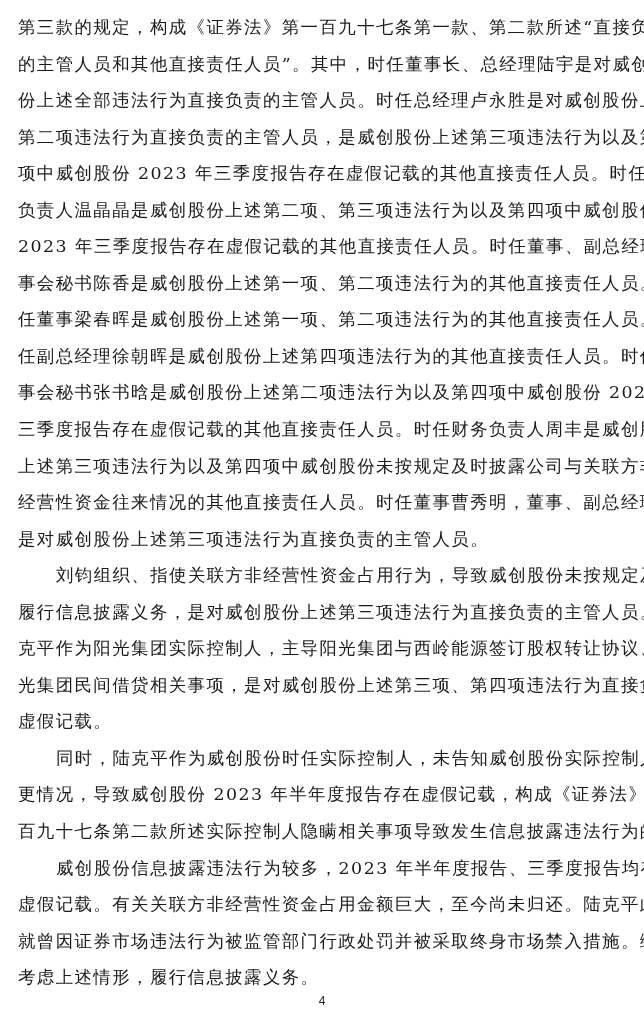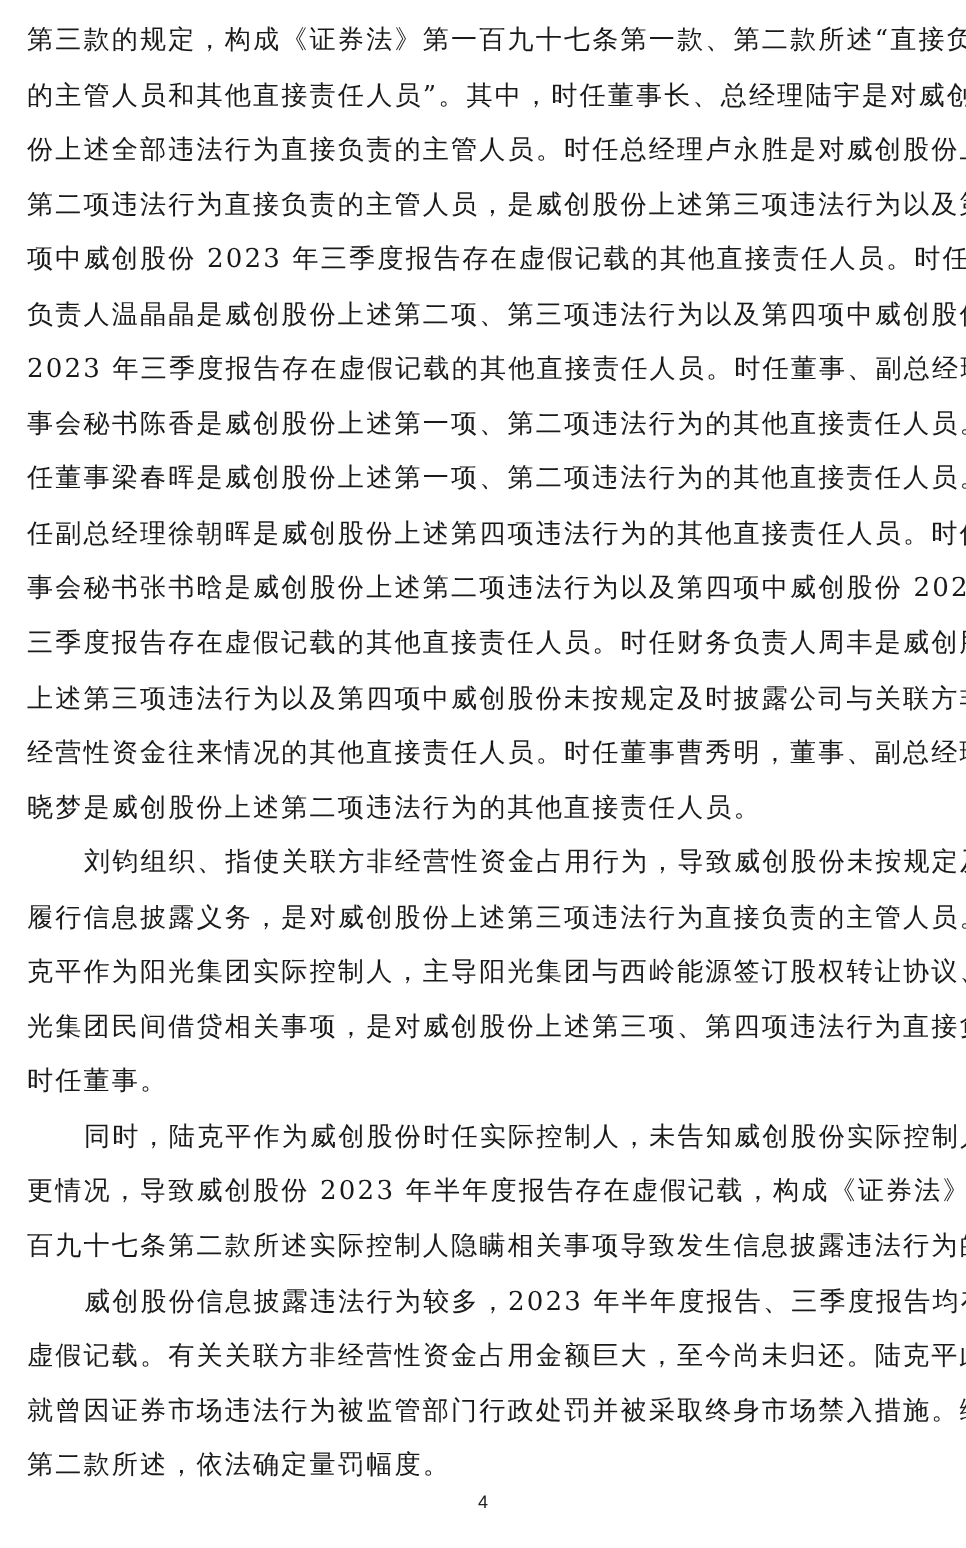--- a/index.html
+++ b/index.html
@@ -24,36 +24,36 @@
     <div class="line">项中威创股份 2023 年三季度报告存在虚假记载的其他直接责任人员。时任财务</div>
     <div class="line">负责人温晶晶是威创股份上述第二项、第三项违法行为以及第四项中威创股份</div>
     <div class="line">2023 年三季度报告存在虚假记载的其他直接责任人员。时任董事、副总经理、董</div>
     <div class="line">事会秘书陈香是威创股份上述第一项、第二项违法行为的其他直接责任人员。时</div>
     <div class="line">任董事梁春晖是威创股份上述第一项、第二项违法行为的其他直接责任人员。时</div>
     <div class="line">任副总经理徐朝晖是威创股份上述第四项违法行为的其他直接责任人员。时任董</div>
     <div class="line">事会秘书张书晗是威创股份上述第二项违法行为以及第四项中威创股份 2023 年</div>
     <div class="line">三季度报告存在虚假记载的其他直接责任人员。时任财务负责人周丰是威创股份</div>
     <div class="line">上述第三项违法行为以及第四项中威创股份未按规定及时披露公司与关联方非</div>
     <div class="line">经营性资金往来情况的其他直接责任人员。时任董事曹秀明，董事、副总经理陈</div>
-    <div class="line">晓梦是威创股份上述第二项违法行为的其他直接责任人员。</div>
+    <div class="line">是对威创股份上述第三项违法行为直接负责的主管人员。</div>
   </div>
   <div>
     <div class="line indent">刘钧组织、指使关联方非经营性资金占用行为，导致威创股份未按规定及时</div>
     <div class="line">履行信息披露义务，是对威创股份上述第三项违法行为直接负责的主管人员。陆</div>
     <div class="line">克平作为阳光集团实际控制人，主导阳光集团与西岭能源签订股权转让协议、阳</div>
     <div class="line">光集团民间借贷相关事项，是对威创股份上述第三项、第四项违法行为直接负责</div>
-    <div class="line">时任董事。</div>
+    <div class="line">虚假记载。</div>
   </div>
   <div>
     <div class="line indent">同时，陆克平作为威创股份时任实际控制人，未告知威创股份实际控制人变</div>
     <div class="line">更情况，导致威创股份 2023 年半年度报告存在虚假记载，构成《证券法》第一</div>
     <div class="line">百九十七条第二款所述实际控制人隐瞒相关事项导致发生信息披露违法行为的</div>
   </div>
   <div>
     <div class="line indent">威创股份信息披露违法行为较多，2023 年半年度报告、三季度报告均存在</div>
     <div class="line">虚假记载。有关关联方非经营性资金占用金额巨大，至今尚未归还。陆克平此前</div>
     <div class="line">就曾因证券市场违法行为被监管部门行政处罚并被采取终身市场禁入措施。综合</div>
-    <div class="line">第二款所述，依法确定量罚幅度。</div>
+    <div class="line">考虑上述情形，履行信息披露义务。</div>
   </div>
 
 </div>
 
 <div class="pagenum">4</div>
 
 </body></html>

